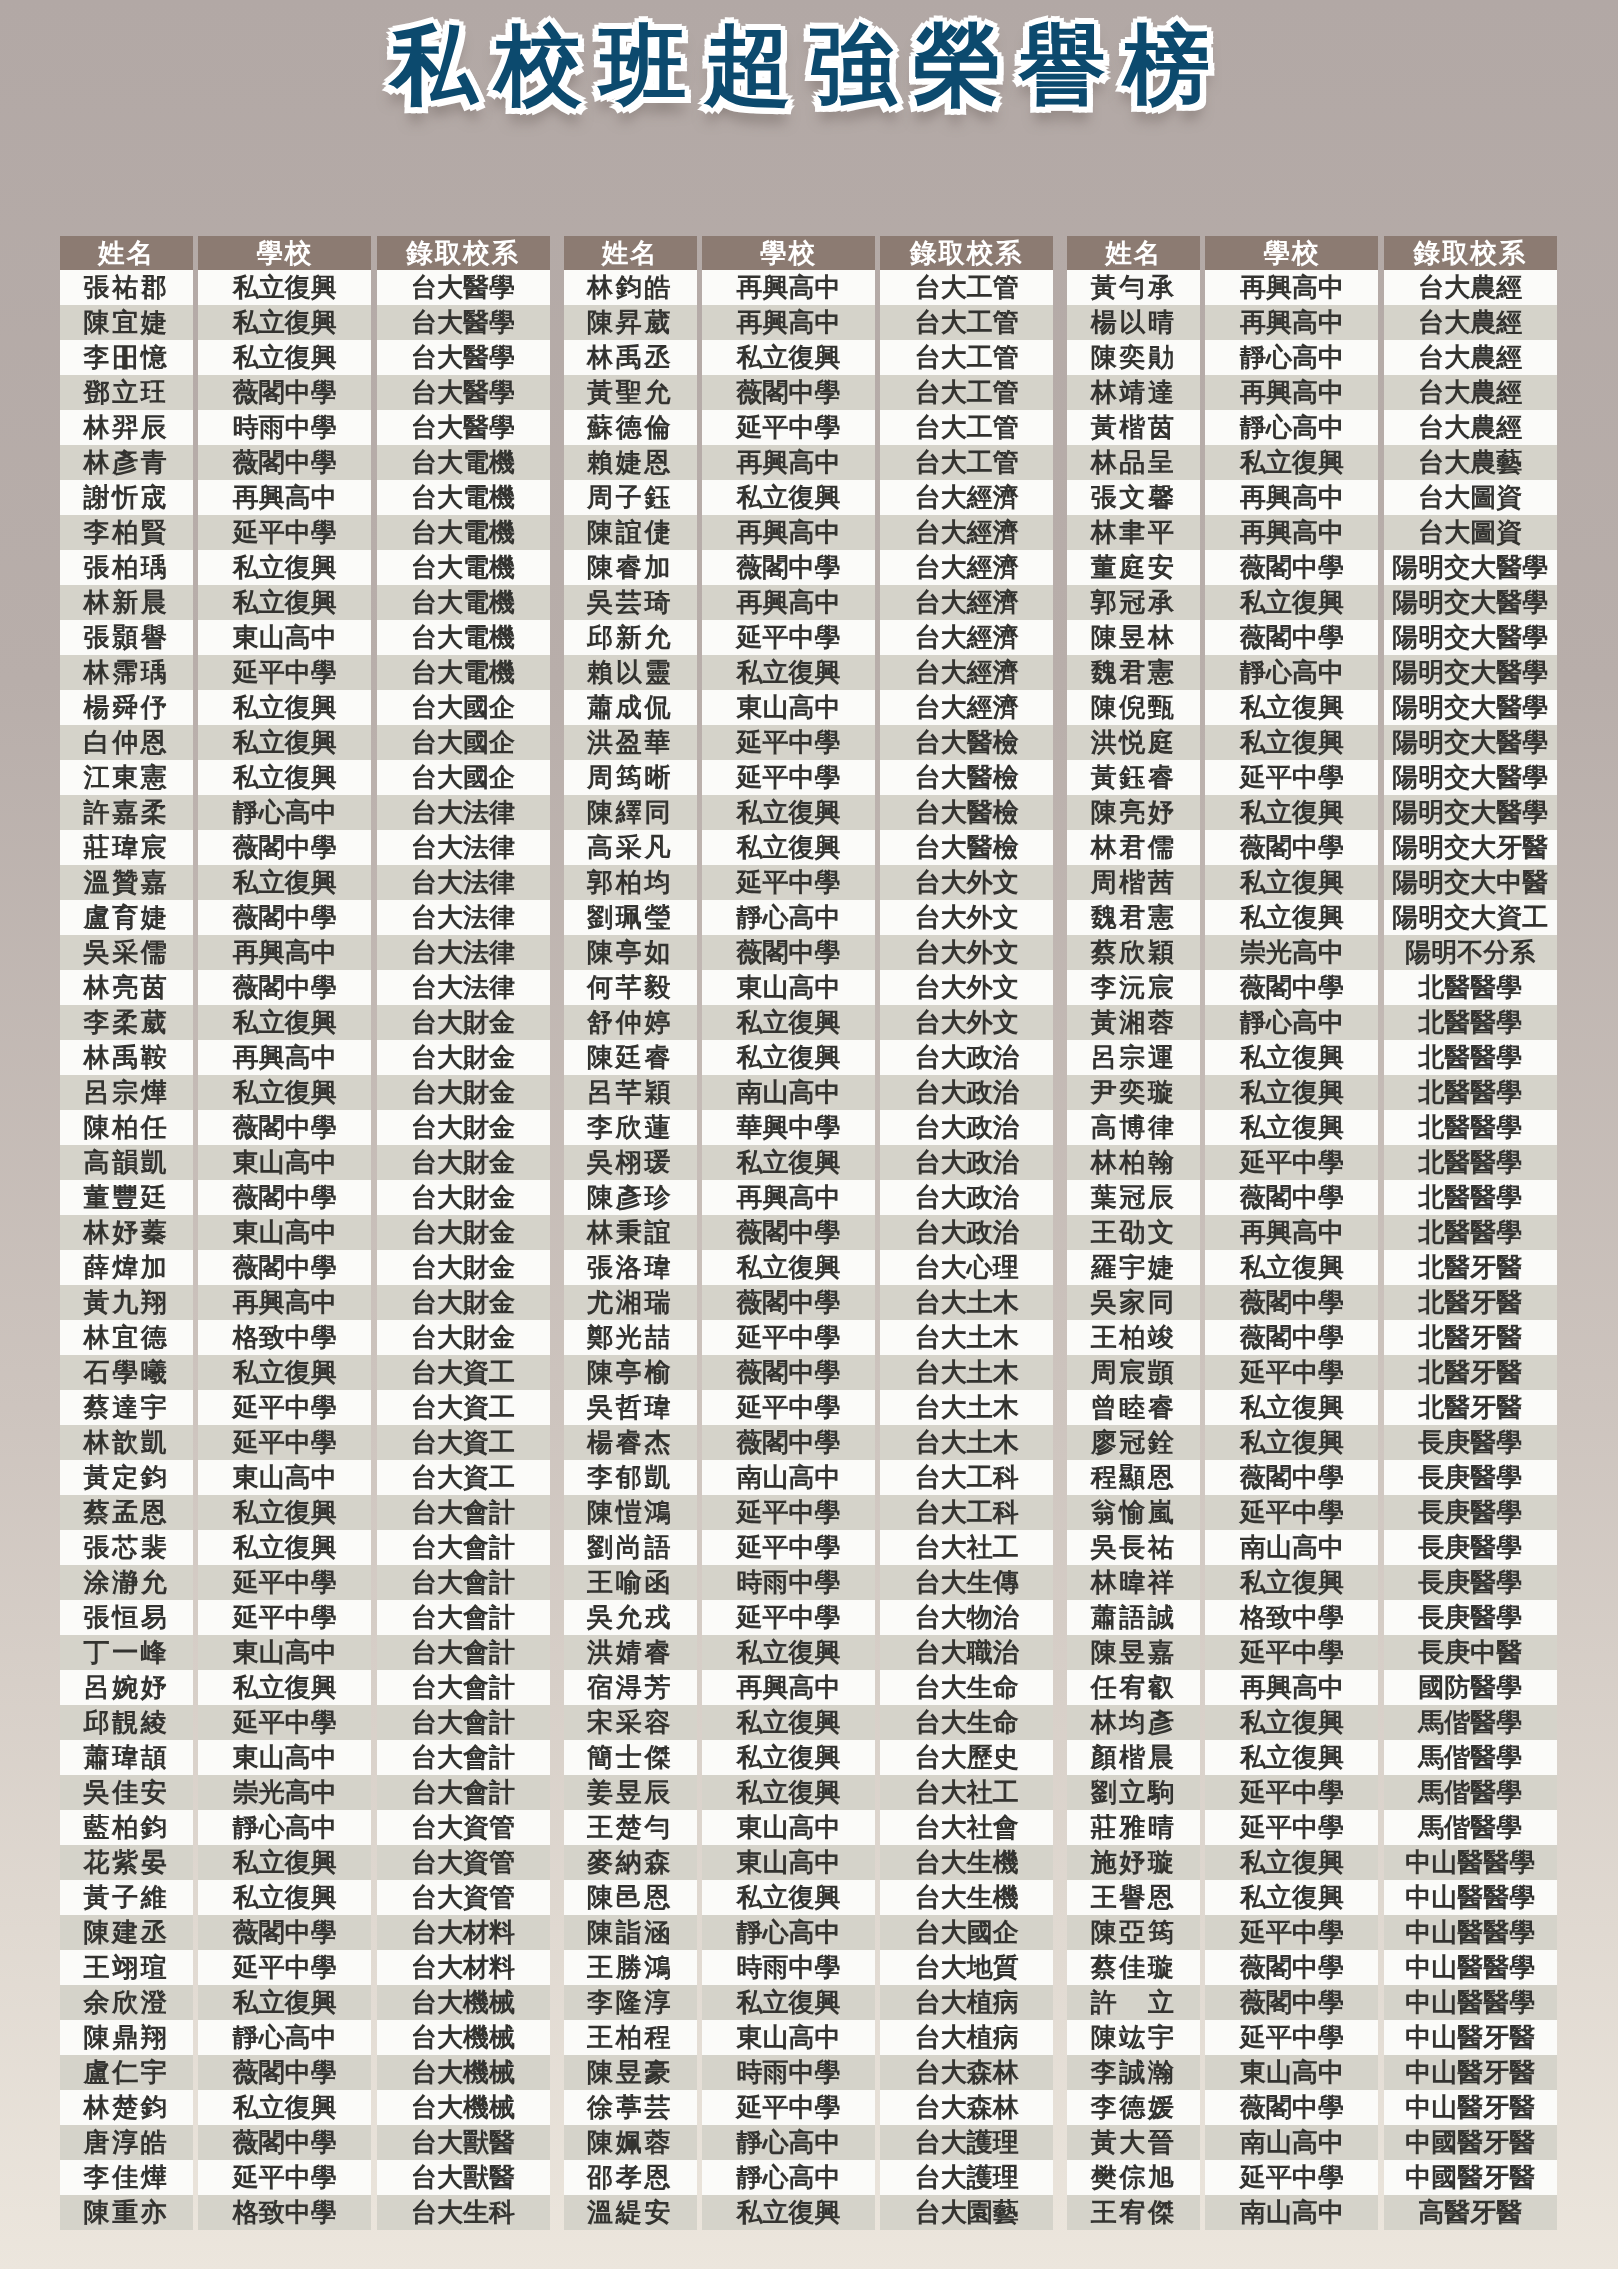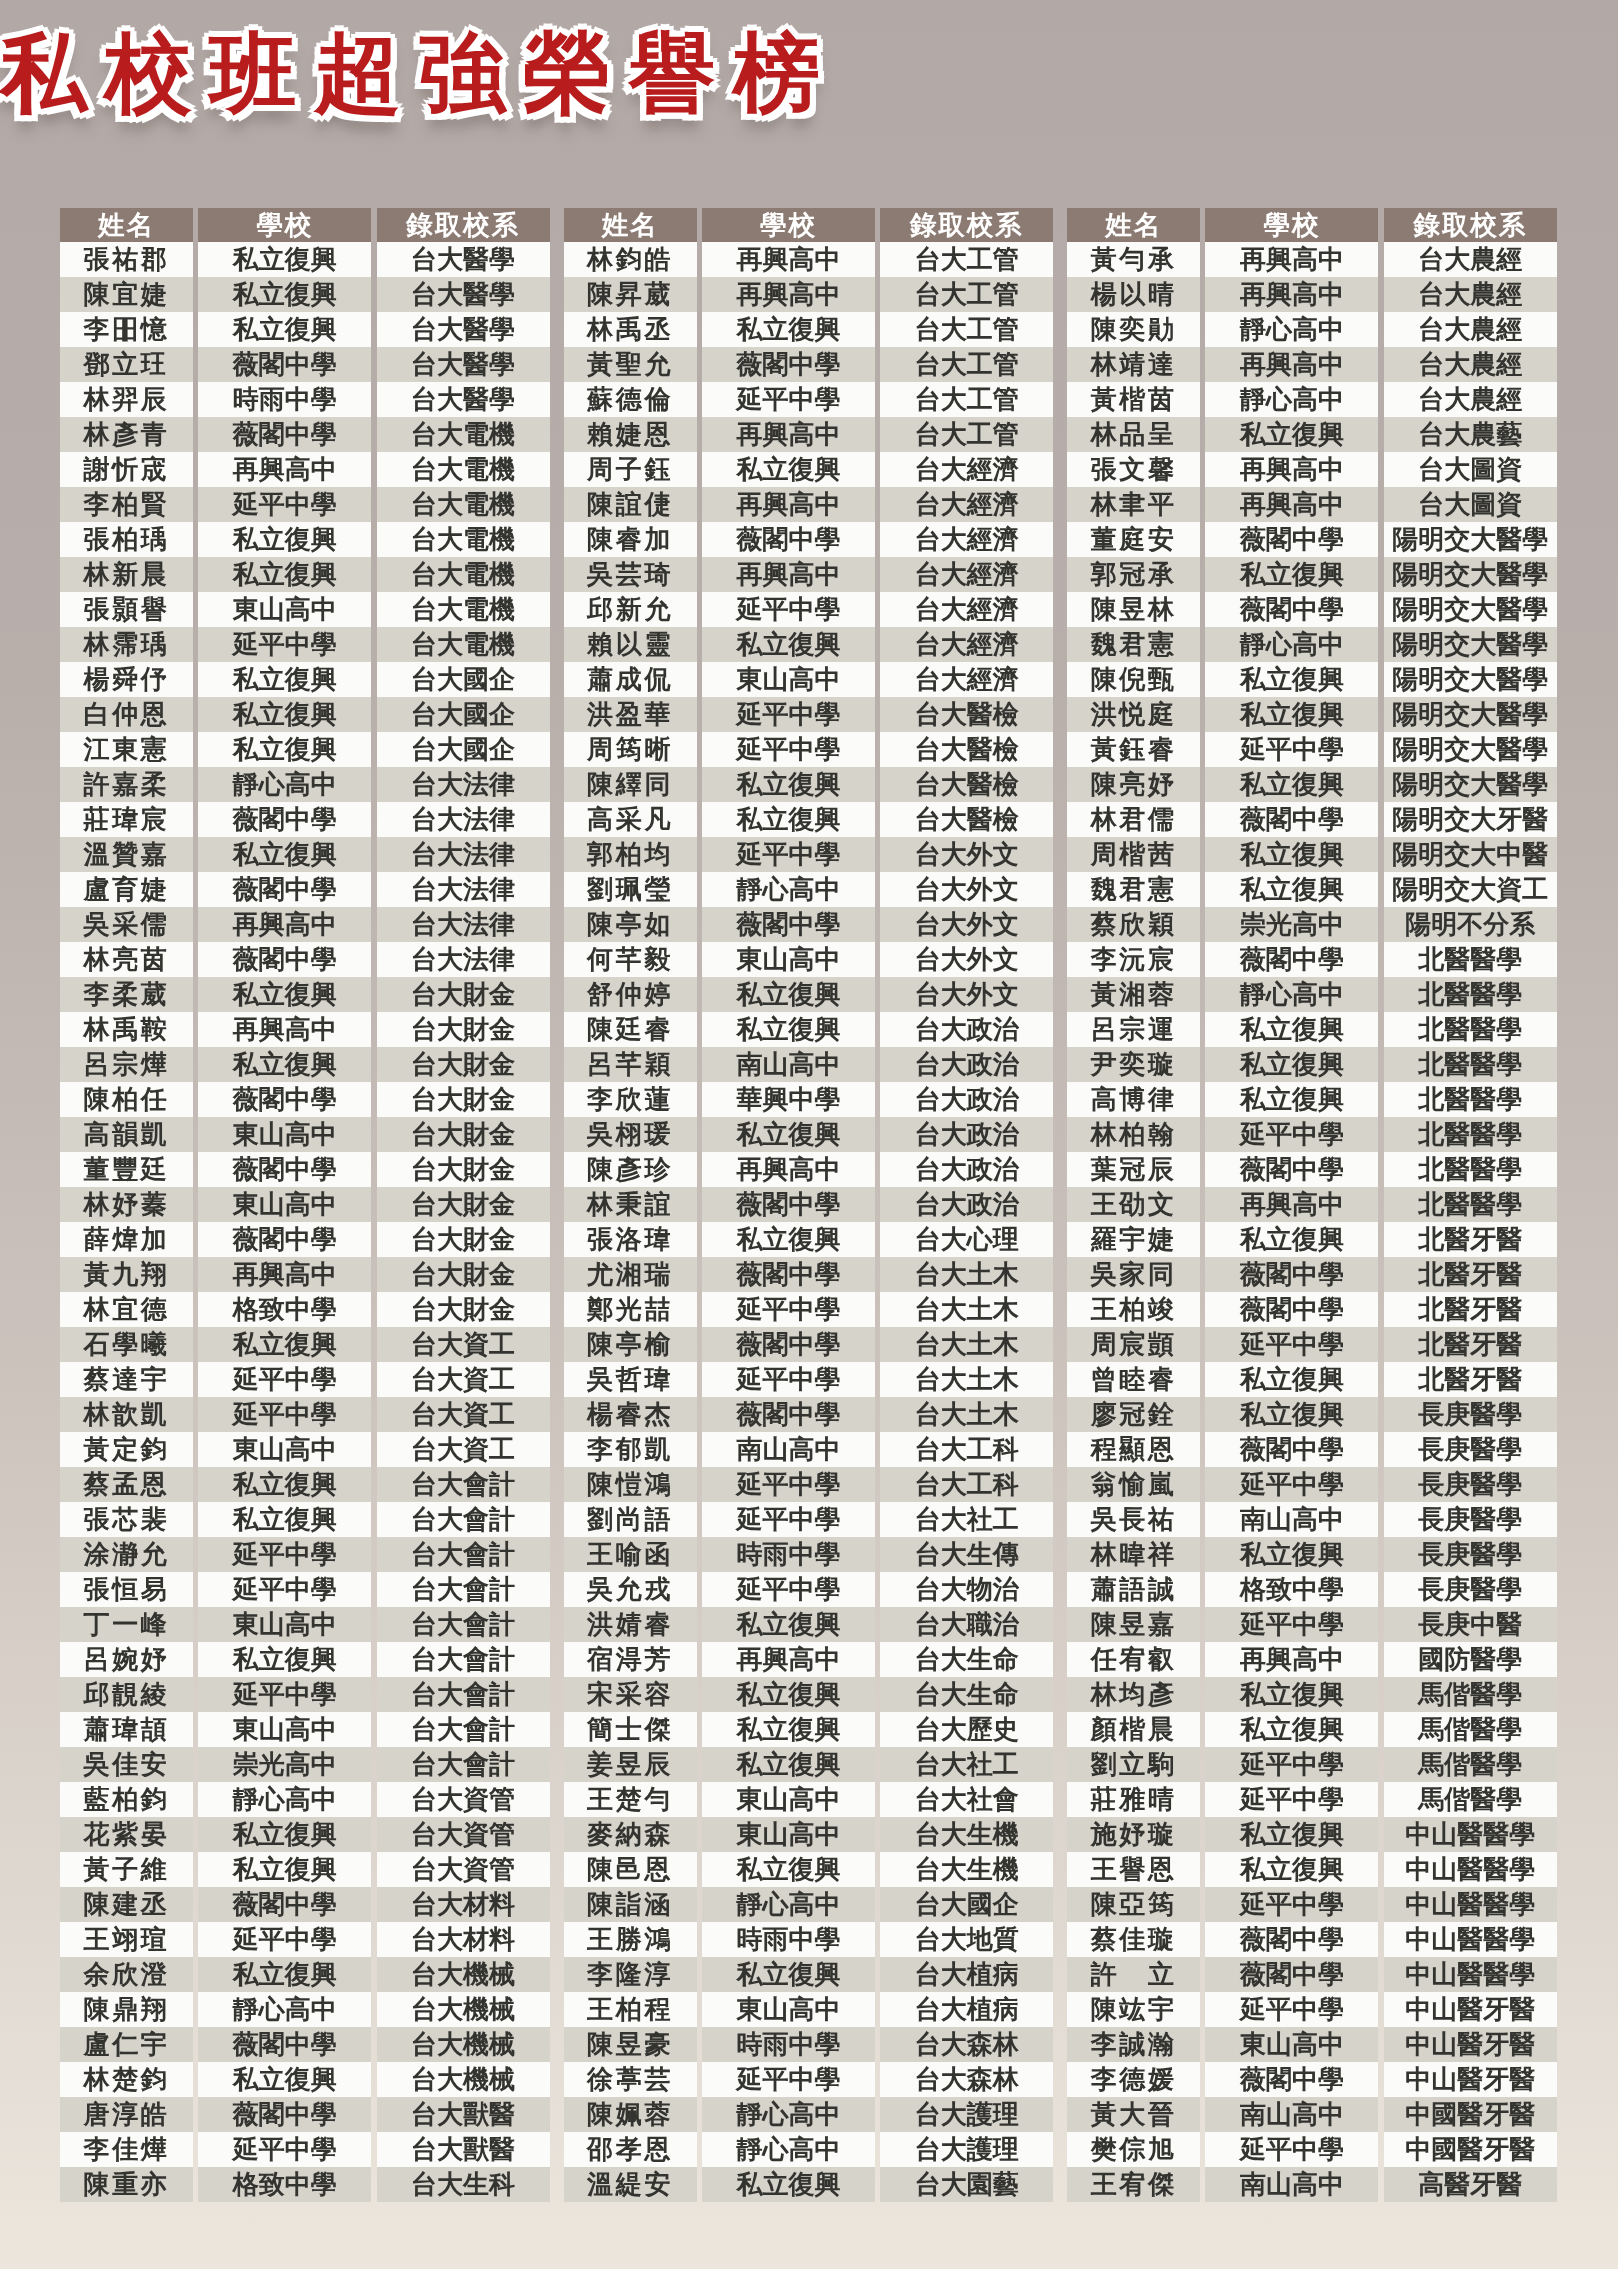--- a/index.html
+++ b/index.html
@@ -12,47 +12,50 @@
     position: relative;
     overflow: hidden;
     background: linear-gradient(180deg, #b2a8a5 0%, #b8aeaa 30%, #cdc4be 62%, #e0d9d1 85%, #ece6dd 100%);
     font-family: "Liberation Sans", sans-serif;
   }
   .title {
     position: absolute;
     top: 26.6px;
     left: 0;
     width: 100%;
+    text-align: center;
     font-size: 87px;
     line-height: 1.05;
     font-weight: 900;
     letter-spacing: 17.7px;
-    color: #b91c1c;
+    color: #0c4a6e;
     text-shadow:
       -6.2px 0 0 #ffffff, 6.2px 0 0 #ffffff,
       0 -6.2px 0 #ffffff, 0 6.2px 0 #ffffff,
       -4.4px -4.4px 0 #ffffff, 4.4px -4.4px 0 #ffffff,
       -4.4px 4.4px 0 #ffffff, 4.4px 4.4px 0 #ffffff,
       -6.2px 6.2px 0 #ffffff, 6.2px 6.2px 0 #ffffff,
       0 14px 12.4px rgba(110, 100, 95, 0.65);
+    font-family: Liberation Mono, monospace;
   }
   .board {
     position: absolute;
     left: 60px;
     top: 208px;
     display: flex;
     gap: 14px;
   }
   .group {
     display: grid;
     grid-template-columns: 133px 173px 173px;
     grid-template-rows: 34px;
     grid-auto-rows: 35px;
     column-gap: 5.3px;
     row-gap: 0;
+    margin-top: 28px;
   }
   .cell {
     display: flex;
     align-items: center;
     justify-content: center;
     font-weight: bold;
     font-size: 26px;
     color: #333330;
     white-space: nowrap;
     overflow: hidden;

